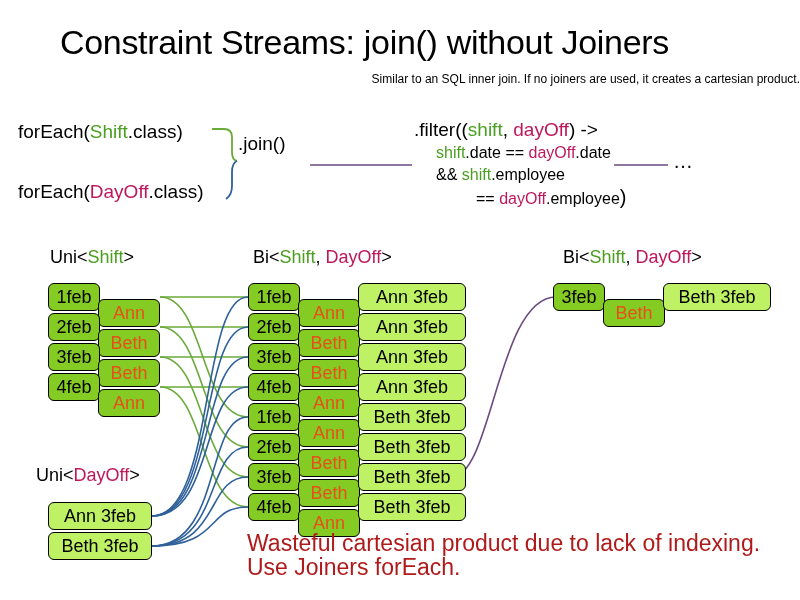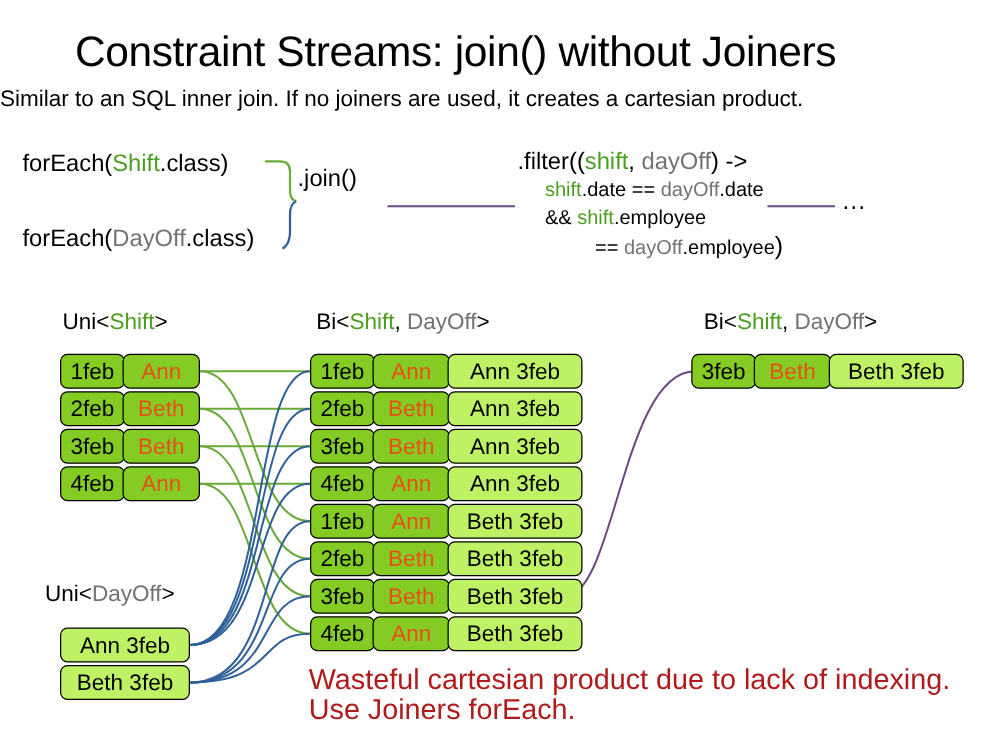--- a/index.html
+++ b/index.html
@@ -37,35 +37,35 @@
     text-align: right;
     font-size: 34px;
     line-height: 40px;
     letter-spacing: -0.3px;
     white-space: nowrap;
   }
   .subtitle {
     position: absolute;
     left: 0; top: 70px;
     width: 800px;
-    text-align: left;
-    font-size: 18px;
+    text-align: right;
+    font-size: 12px;
     line-height: 18px;
     white-space: nowrap;
   }
 
   
   .code {
     position: absolute;
     font-size: 19px;
     line-height: 24px;
     white-space: nowrap;
   }
   .g { color: #4a9e20; }     
-  .b { color: #737373; }
+  .b { color: #be185d; }
 
   #forEachShift { left: 18px; top: 120px; }
   #forEachDayOff { left: 18px; top: 180px; }
   #joinLabel { left: 238px; top: 132px; }
 
   #filterBlock { left: 414px; top: 118px; }
   #filterBlock .ln { display: block; white-space: nowrap; }
   #filterBlock .ln.l1 { font-size: 19px; line-height: 24px; padding-left: 0; }
   #filterBlock .ln.l2 { font-size: 16px; line-height: 22px; padding-left: 22px; }
   #filterBlock .ln.l3 { font-size: 16px; line-height: 22px; padding-left: 22px; }
@@ -112,21 +112,21 @@
   }
   .cell.green { background: #84cc24; }
   .cell.blue  { background: #bef264; }
   .cell.date  { color: #000000; }
   .cell.name  { color: #e8501a; }
   .cell.off   { color: #000000; }
   
   .cell + .cell { margin-left: -2px; }
 
   .w-date { width: 52px; }
-  .w-name { width: 62px; }
+  .w-name { width: 62px; margin-top: 16px; }
   .w-off-wide { width: 108px; }
   .w-dayoff-solo { width: 104px; }
 
   
   .warn {
     position: absolute;
     left: 247px; top: 531px;
     font-size: 23px;
     line-height: 24px;
     color: #b11a1a;

